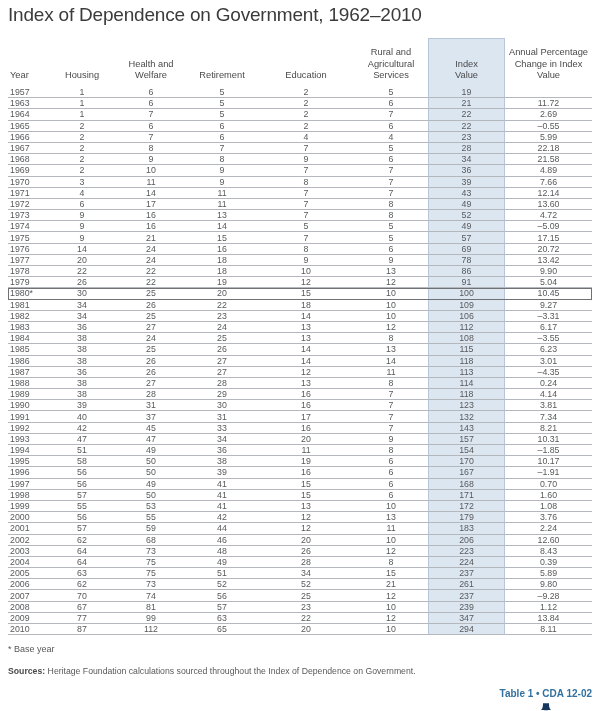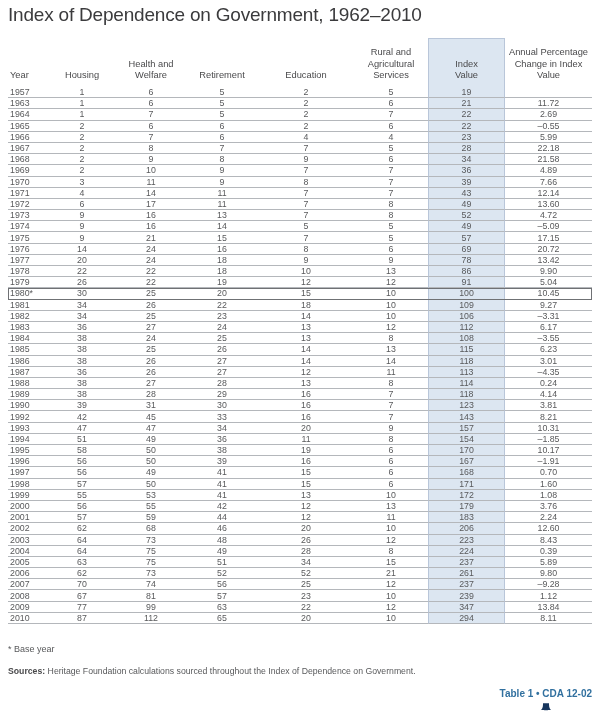--- a/index.html
+++ b/index.html
@@ -353,20 +353,30 @@
           <td class="year">1990</td>
           <td>39</td>
           <td>31</td>
           <td>30</td>
           <td>16</td>
           <td>7</td>
           <td class="index-col">123</td>
           <td>3.81</td>
         </tr>
         <tr>
+          <td class="year">1991</td>
+          <td>40</td>
+          <td>37</td>
+          <td>31</td>
+          <td>17</td>
+          <td>7</td>
+          <td class="index-col">132</td>
+          <td>7.34</td>
+        </tr>
+        <tr>
           <td class="year">1992</td>
           <td>42</td>
           <td>45</td>
           <td>33</td>
           <td>16</td>
           <td>7</td>
           <td class="index-col">143</td>
           <td>8.21</td>
         </tr>
         <tr>

